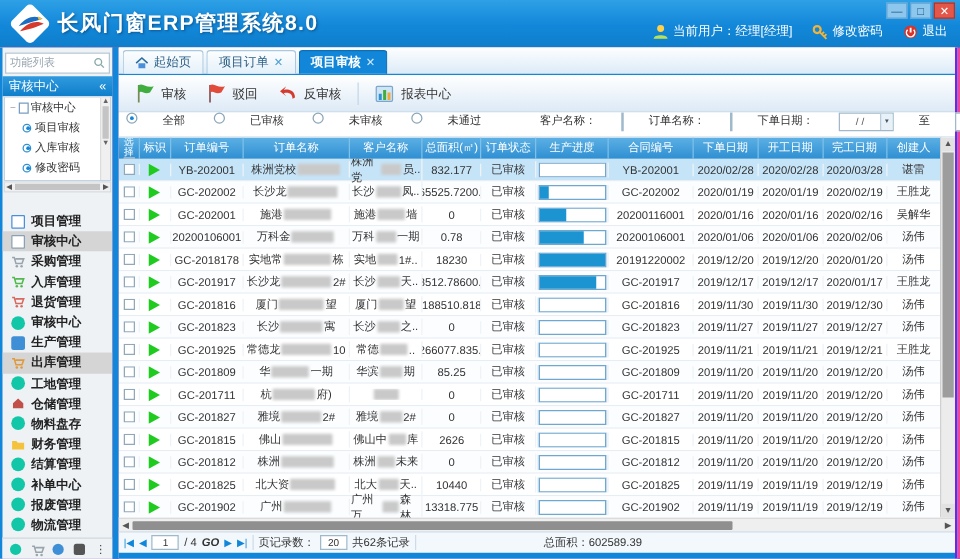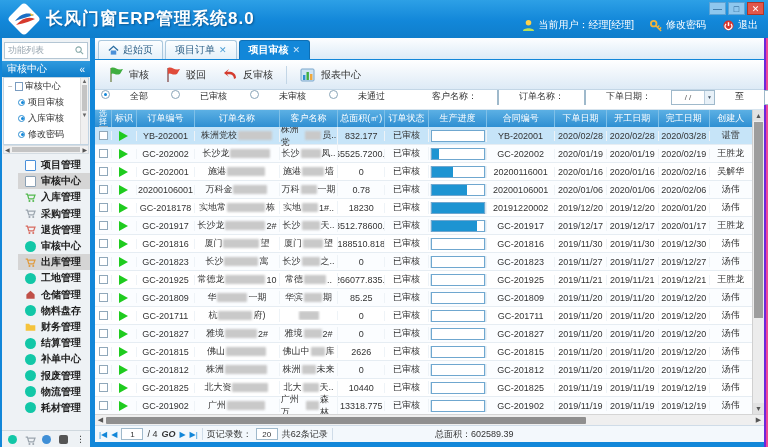--- a/index.html
+++ b/index.html
@@ -37,21 +37,21 @@
   .tree-root { display:flex; align-items:center; gap:2px; font-size:9px; color:#333; padding:2px 0 1px 4px; }
   .tree-doc { width:8px; height:9px; background:#fff; border:1px solid #7a9cc0; }
   .tree-item { display:flex; align-items:center; gap:3px; font-size:9px; color:#333; padding:1.5px 0 1.5px 14px; }
   .tree-bullet { width:7px; height:7px; border-radius:50%; border:1px solid #2f8fd2; background:#fff; position:relative; flex:none; }
   .tree-bullet::after { content:""; position:absolute; left:1.5px; top:1.5px; width:3px; height:3px; border-radius:50%; background:#1287d9; }
   .tree-vscroll { position:absolute; right:0; top:0; width:8px; height:100%; background:#f0f0f0; border-left:1px solid #ddd; font-size:6px; color:#666; text-align:center; }
   .tree-vscroll .thumb { margin:1px; height:26px; background:#c4c4c4; }
   .tree-hscroll { height:9px; margin:0 1px; background:#f0f0f0; border:1px solid #d5dde3; display:flex; align-items:center;
     justify-content:space-between; font-size:6px; color:#555; padding:0 1px; }
   .tree-hscroll .hthumb { flex:1; height:5px; margin:0 2px; background:#c4c4c4; }
-  .nav-list { flex:1; margin-top:3px; overflow:hidden;padding-left:16px; }
+  .nav-list { flex:1; margin-top:15px; overflow:hidden; }
   .nav-item { display:flex; align-items:center; gap:5px; height:16.2px; padding-left:7px; font-size:10px; font-weight:bold; color:#222; }
   .nav-item.selected { background:#d5d5d5; }
   .ic { width:11px; height:11px; flex:none; display:inline-block; }
   .ic.dot { border-radius:50%; }
   .ic.sq { border-radius:2px; }
   .ic.doc { background:#fff; border:1.5px solid currentColor; border-radius:1px; }
   .ic svg { width:11px; height:11px; display:block; }
   .side-footer { height:17px; border-top:1px solid #cfd8de; display:flex; align-items:center; justify-content:center; gap:8px; background:#eef2f5; }
   .side-footer .ic { width:9px; height:9px; }
   .side-footer .more { font-size:9px; color:#444; letter-spacing:-1px; }
@@ -217,50 +217,54 @@
             <span class="ic doc" style="color: rgb(74, 144, 217);"></span>
             <span>项目管理</span>
           </div>
           <div class="nav-item selected">
             <span class="ic doc" style="color: rgb(138, 160, 180);"></span>
             <span>审核中心</span>
           </div>
           <div class="nav-item">
             <span class="ic ">
               <svg viewBox="0 0 16 16">
+                <path d="M1 3 h2.5 l2 7 h7 l2-5.5 H5" fill="none" stroke="#9aa4ad" stroke-width="1.8"></path>
+                <circle cx="6.5" cy="13" r="1.5" fill="#9aa4ad"></circle>
+                <circle cx="12" cy="13" r="1.5" fill="#9aa4ad"></circle>
+              </svg>
+            </span>
+            <span>采购管理</span>
+          </div>
+          <div class="nav-item">
+            <span class="ic ">
+              <svg viewBox="0 0 16 16">
                 <path d="M1 3 h2.5 l2 7 h7 l2-5.5 H5" fill="none" stroke="#53b94e" stroke-width="1.8"></path>
                 <circle cx="6.5" cy="13" r="1.5" fill="#53b94e"></circle>
                 <circle cx="12" cy="13" r="1.5" fill="#53b94e"></circle>
               </svg>
             </span>
             <span>入库管理</span>
-          </div>
-          <div class="nav-item">
-            <span class="ic ">
-              <svg viewBox="0 0 16 16">
-                <path d="M1 3 h2.5 l2 7 h7 l2-5.5 H5" fill="none" stroke="#9aa4ad" stroke-width="1.8"></path>
-                <circle cx="6.5" cy="13" r="1.5" fill="#9aa4ad"></circle>
-                <circle cx="12" cy="13" r="1.5" fill="#9aa4ad"></circle>
-              </svg>
-            </span>
-            <span>采购管理</span>
           </div>
           <div class="nav-item">
             <span class="ic ">
               <svg viewBox="0 0 16 16">
                 <path d="M1 3 h2.5 l2 7 h7 l2-5.5 H5" fill="none" stroke="#d86a5f" stroke-width="1.8"></path>
                 <circle cx="6.5" cy="13" r="1.5" fill="#d86a5f"></circle>
                 <circle cx="12" cy="13" r="1.5" fill="#d86a5f"></circle>
               </svg>
             </span>
             <span>退货管理</span>
           </div>
           <div class="nav-item">
             <span class="ic dot" style="background: rgb(18, 199, 167);"></span>
             <span>审核中心</span>
+          </div>
+          <div class="nav-item">
+            <span class="ic sq" style="background: rgb(63, 143, 214);"></span>
+            <span>生产管理</span>
           </div>
           <div class="nav-item selected">
             <span class="ic ">
               <svg viewBox="0 0 16 16">
                 <path d="M1 3 h2.5 l2 7 h7 l2-5.5 H5" fill="none" stroke="#e09a3c" stroke-width="1.8"></path>
                 <circle cx="6.5" cy="13" r="1.5" fill="#e09a3c"></circle>
                 <circle cx="12" cy="13" r="1.5" fill="#e09a3c"></circle>
               </svg>
             </span>
             <span>出库管理</span>

